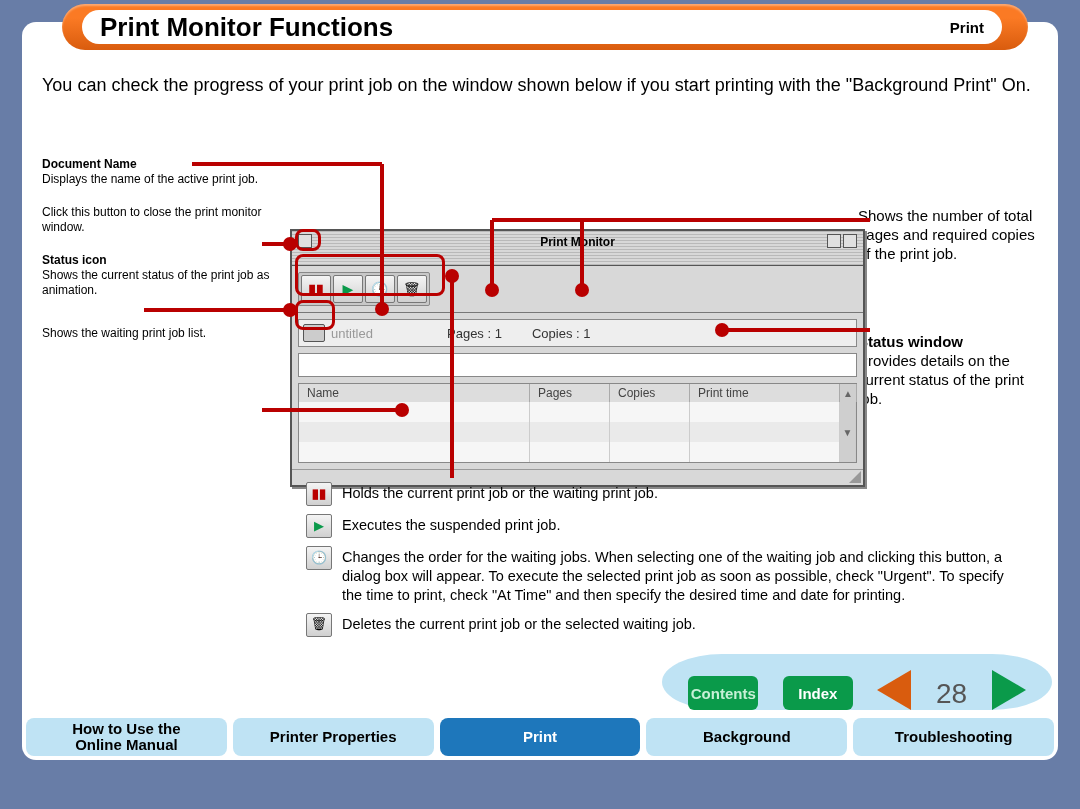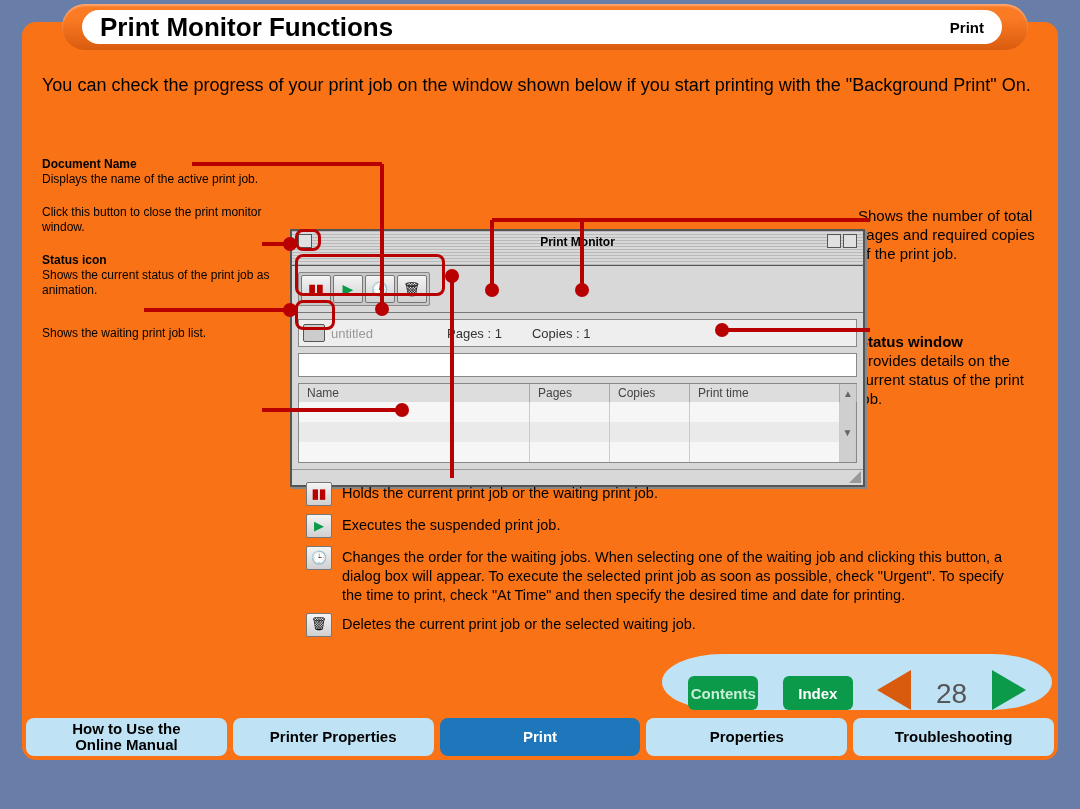--- a/index.html
+++ b/index.html
@@ -12,21 +12,21 @@
   .outer {
     width: 1080px;
     height: 809px;
     background: #687da7;
     padding: 22px 22px 0 22px;
     position: relative;
   }
   .page {
     width: 100%;
     height: 738px;
-    background: #f97316;
+    background: #ffffff;
     border-radius: 14px;
     position: relative;
     padding-top: 0;
   }
   .title-bar {
     position: absolute;
     top: 0;
     left: 40px;
     right: 30px;
     height: 46px;
@@ -507,18 +507,18 @@
       <div class="page-num">28</div>
       <div class="arrow-r"></div>
     </div>
 
     <div class="tabs">
       <div class="tab">
         <span><span>How to Use the</span><br><span>Online Manual</span></span>
       </div>
       <div class="tab">Printer Properties</div>
       <div class="tab active">Print</div>
-      <div class="tab">Properties</div>
+      <div class="tab">Background</div>
       <div class="tab">Troubleshooting</div>
     </div>
 
   </div>
 </div>
 
 </body></html>

